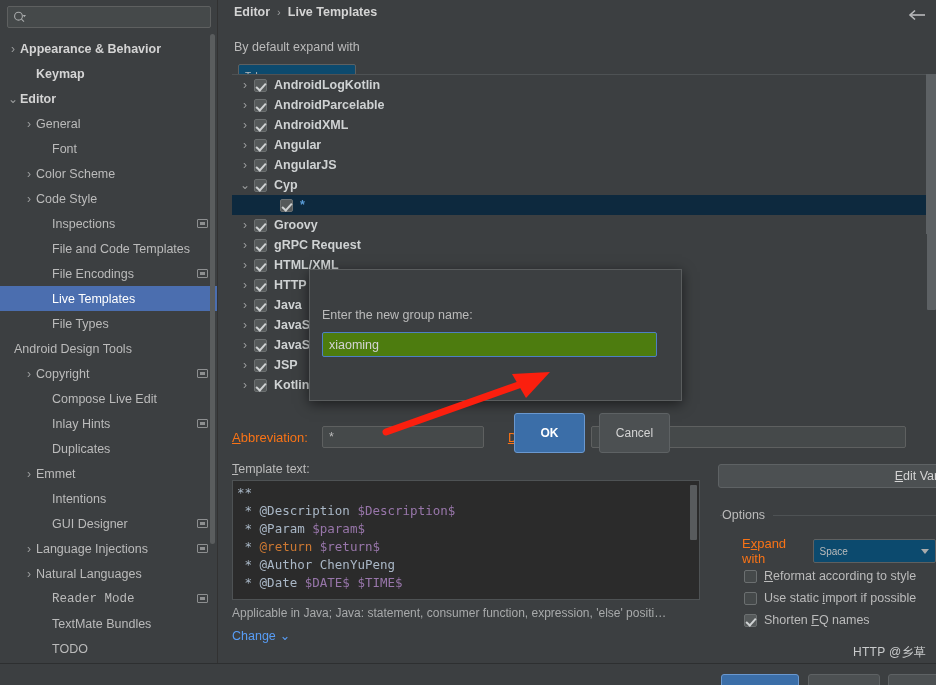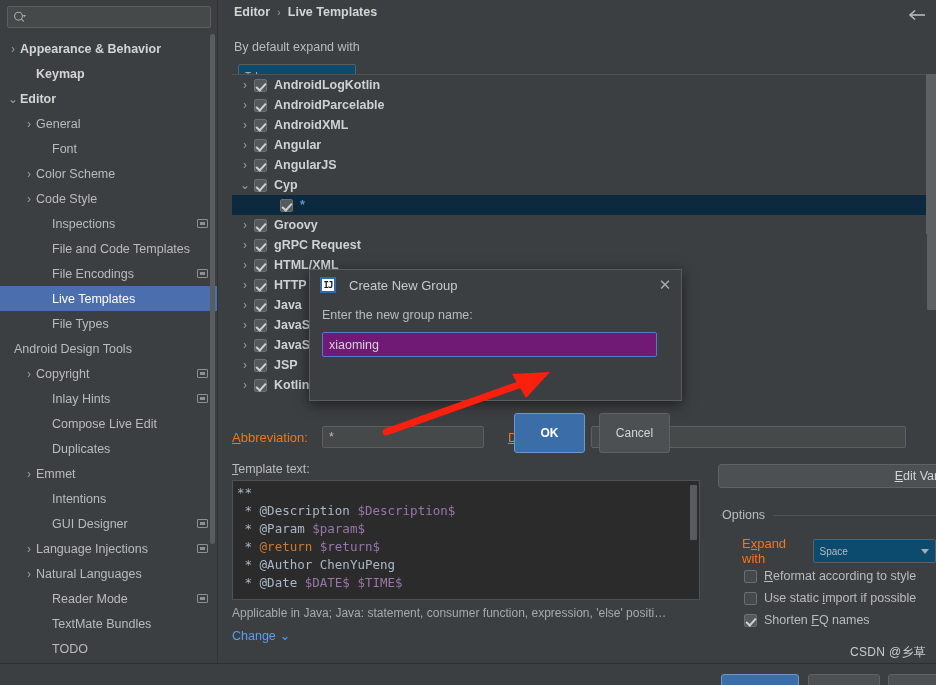--- a/index.html
+++ b/index.html
@@ -209,21 +209,21 @@
     color: #1b1b1b; letter-spacing: -1px; line-height: 1;
   }
   .dlg-title { margin-left: 13px; font-size: 13px; color: #c8cacb; }
   .dlg-close {
     margin-left: auto; width: 16px; height: 16px; display: flex;
     align-items: center; justify-content: center; color: #a9abac; font-size: 15px; cursor: pointer;
   }
   .dlg-prompt { position: absolute; left: 12px; top: 38px; font-size: 12.5px; color: #bbbbbb; }
   .dlg-input {
     position: absolute; left: 12px; top: 62px; width: 335px; height: 25px;
-    background: #701a75; border: 1px solid #4d7fc4; border-radius: 2px;
+    background: #4d7c0f; border: 1px solid #4d7fc4; border-radius: 2px;
     color: #d4d4d4; font-size: 12.5px; font-family: "Liberation Sans", sans-serif;
     padding: 0 6px; outline: none;
   }
   .dlg-btns { position: absolute; right: 11px; top: 103px; display: flex; gap: 14px; }
   .btn {
     width: 71px; height: 40px; border-radius: 3px; font-size: 12px;
     display: flex; align-items: center; justify-content: center;
     border: 1px solid #5e6264; background: #4c5052; color: #d4d4d4; margin-top: 40px;
   }
   .btn.primary {
@@ -325,29 +325,29 @@
           <span class="twisty"></span>
           <span class="tlabel">Android Design Tools</span>
         </div>
         <div class="tree-row" style="padding-left: 22px;">
           <span class="twisty">›</span>
           <span class="tlabel">Copyright</span>
           <span class="badge"></span>
         </div>
         <div class="tree-row" style="padding-left: 38px;">
           <span class="twisty"></span>
+          <span class="tlabel">Compose Live Edit</span>
+        </div>
+        <div class="tree-row" style="padding-left: 38px;">
+          <span class="twisty"></span>
           <span class="tlabel">Inlay Hints</span>
           <span class="badge"></span>
         </div>
         <div class="tree-row" style="padding-left: 38px;">
           <span class="twisty"></span>
-          <span class="tlabel">Compose Live Edit</span>
-        </div>
-        <div class="tree-row" style="padding-left: 38px;">
-          <span class="twisty"></span>
           <span class="tlabel">Duplicates</span>
         </div>
         <div class="tree-row" style="padding-left: 22px;">
           <span class="twisty">›</span>
           <span class="tlabel">Emmet</span>
         </div>
         <div class="tree-row" style="padding-left: 38px;">
           <span class="twisty"></span>
           <span class="tlabel">Intentions</span>
         </div>
@@ -358,21 +358,21 @@
         </div>
         <div class="tree-row" style="padding-left: 22px;">
           <span class="twisty">›</span>
           <span class="tlabel">Language Injections</span>
           <span class="badge"></span>
         </div>
         <div class="tree-row" style="padding-left: 22px;">
           <span class="twisty">›</span>
           <span class="tlabel">Natural Languages</span>
         </div>
-        <div class="tree-row" style="padding-left: 38px;">
+        <div class="tree-row" style="padding-left: 38px; font-family: Liberation Mono, monospace;">
           <span class="twisty"></span>
           <span class="tlabel">Reader Mode</span>
           <span class="badge"></span>
         </div>
         <div class="tree-row" style="padding-left: 38px;">
           <span class="twisty"></span>
           <span class="tlabel">TextMate Bundles</span>
         </div>
         <div class="tree-row" style="padding-left: 38px;">
           <span class="twisty"></span>
@@ -551,38 +551,33 @@
       <div class="opt-cb-row" style="top:195px;">
         <span class="ocb on"></span>
         <span>Shorten <u>F</u>Q names</span>
       </div>
     </div>
 
     <div class="panel-scroll"></div>
   </div>
 
   <div class="dlg">
-    <div class="dlg-title-bar">
-      <span class="ij-icon">IJ</span>
-      <span class="dlg-title">Create New Group</span>
-      <span class="dlg-close">✕</span>
-    </div>
     <div class="dlg-prompt">Enter the new group name:</div>
     <input class="dlg-input" type="text" id="group-name-input" placeholder="" value="xiaoming" style="">
     <div class="dlg-btns">
       <div class="btn primary">OK</div>
       <div class="btn">Cancel</div>
     </div>
   </div>
 
   <svg class="red-arrow" width="180" height="70" viewBox="0 0 180 70">
     <line x1="6" y1="64" x2="150" y2="13" stroke="#fb1f0e" stroke-width="7" stroke-linecap="round"></line>
     <polygon points="170,4 132,6 146,30" fill="#fb1f0e"></polygon>
   </svg>
 
-  <div class="watermark">CSDN @乡草</div>
+  <div class="watermark">HTTP @乡草</div>
   <div class="bottom-bar">
     <div class="bb-btn ok"></div>
     <div class="bb-btn c1"></div>
     <div class="bb-btn c2"></div>
   </div>
 
 </div>
 
 </body></html>

